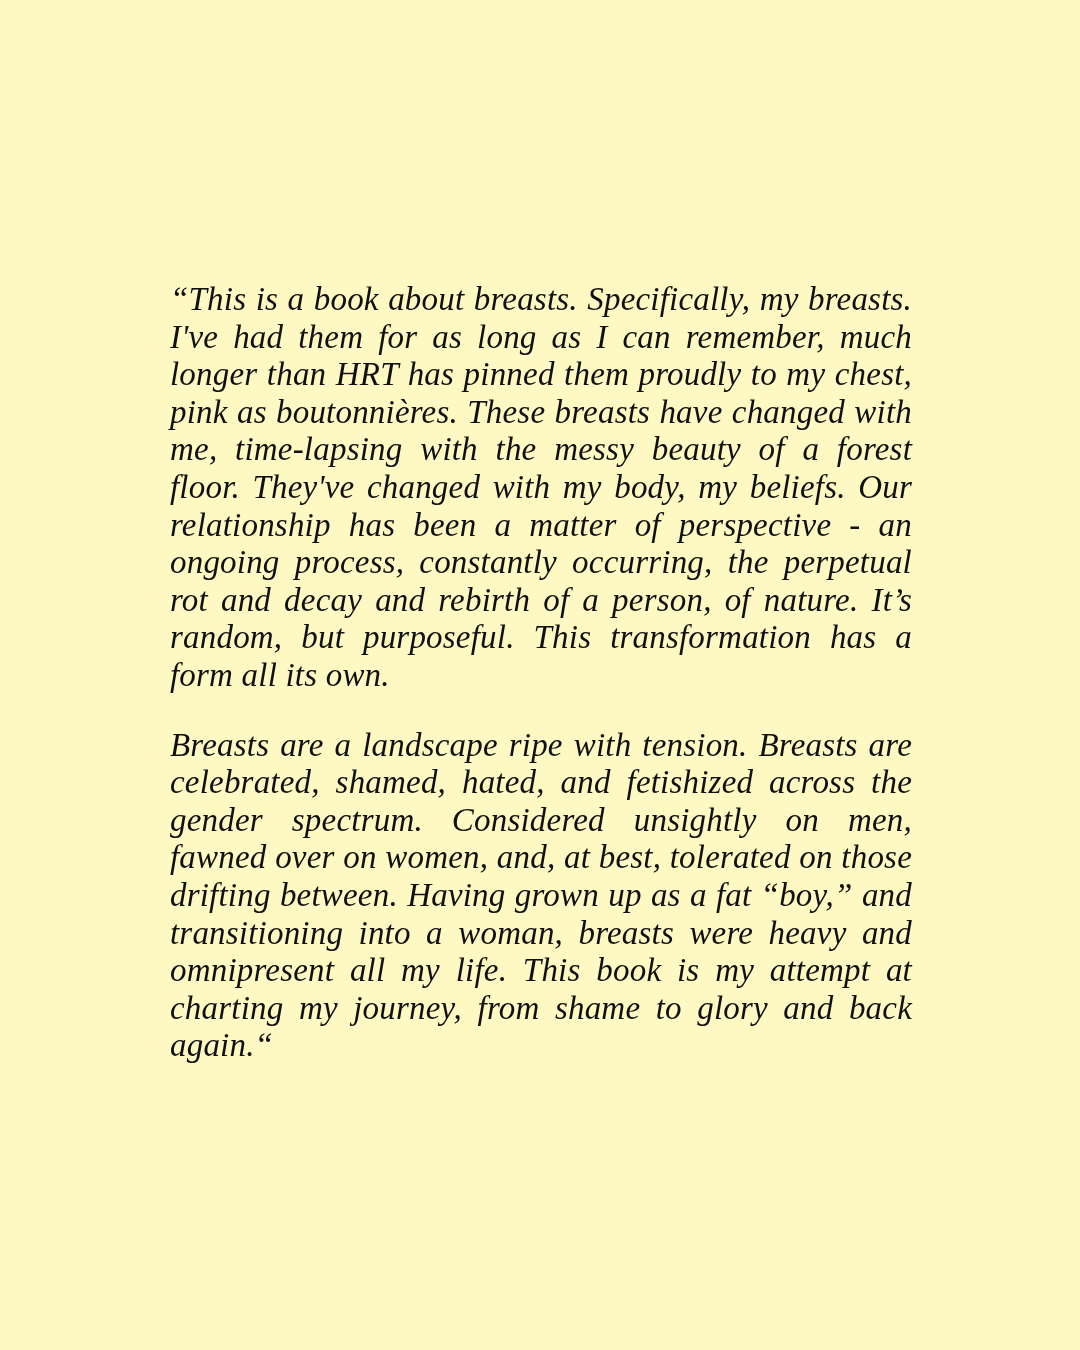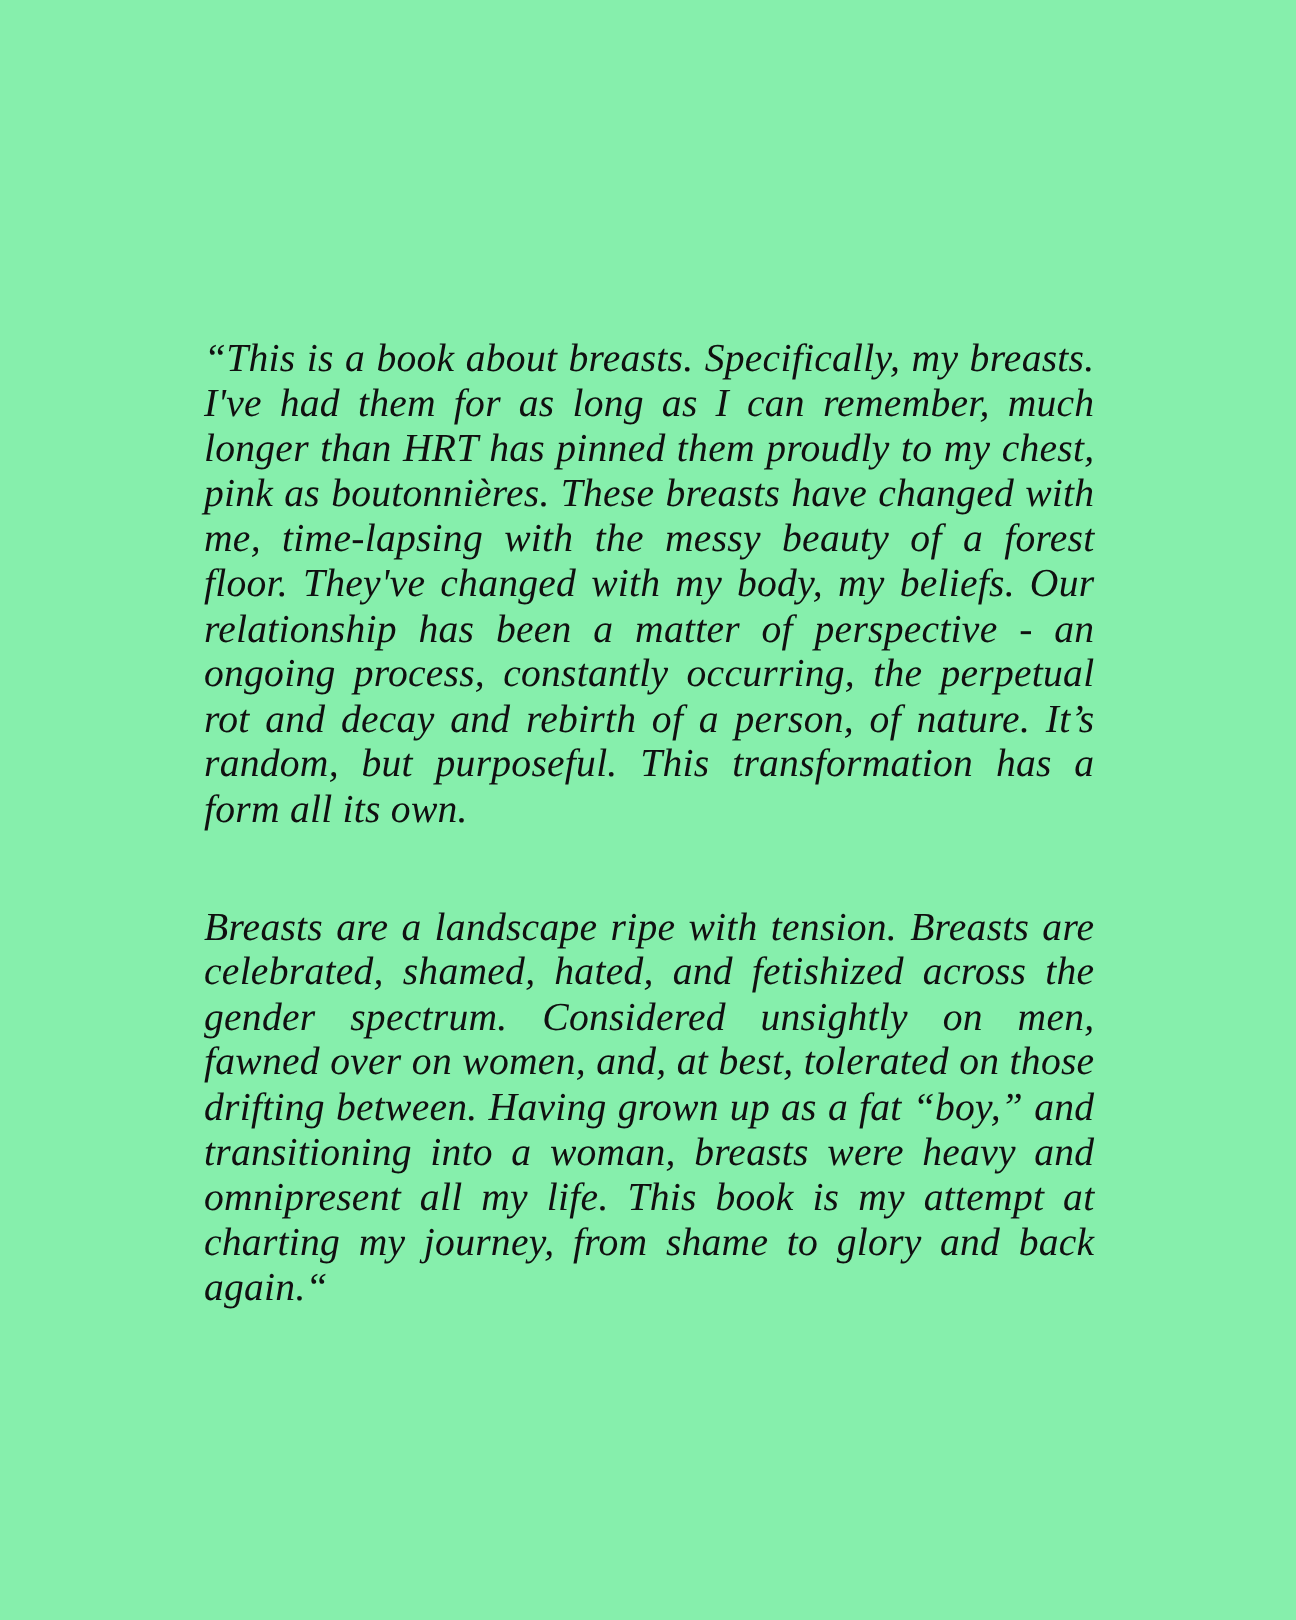--- a/index.html
+++ b/index.html
@@ -10,42 +10,42 @@
     width: 1080px;
     height: 1350px;
     background: #ffffff;
     position: relative;
     overflow: hidden;
     font-family: "Liberation Serif", serif;
   }
   .page {
     position: absolute;
     inset: 0;
-    background: #86efac;
+    background: #fef9c3;
     padding-left: 19px;
   }
   .quote-block {
     position: absolute;
     left: 170px;
     top: 281px;
     width: 742px;
     color: #101010;
     font-family: "Liberation Serif", serif;
     font-style: italic;
     font-size: 33px;
     line-height: 37.6px;
     letter-spacing: 0.2px;
   }
   .quote-block p {
     margin: 0;
     text-align: justify;
     text-justify: inter-word;
   }
   .quote-block p + p {
-    margin-top: 60px;
+    margin-top: 32px;
   }
 </style>
 </head>
 <body>
 
 <div class="page">
   <div class="quote-block">
     <p>“This is a book about breasts. Specifically, my breasts. I've had them for as long as I can remember, much longer than HRT has pinned them proudly to my chest, pink as boutonnières. These breasts have changed with me, time-lapsing with the messy beauty of a forest floor. They've changed with my body, my beliefs. Our relationship has been a matter of perspective - an ongoing process, constantly occurring, the perpetual rot and decay and rebirth of a person, of nature. It’s random, but purposeful. This transformation has a form all its own.</p>
     <p>Breasts are a landscape ripe with tension. Breasts are celebrated, shamed, hated, and fetishized across the gender spectrum. Considered unsightly on men, fawned over on women, and, at best, tolerated on those drifting between. Having grown up as a fat “boy,” and transitioning into a woman, breasts were heavy and omnipresent all my life. This book is my attempt at charting my journey, from shame to glory and back again.“</p>
   </div>

